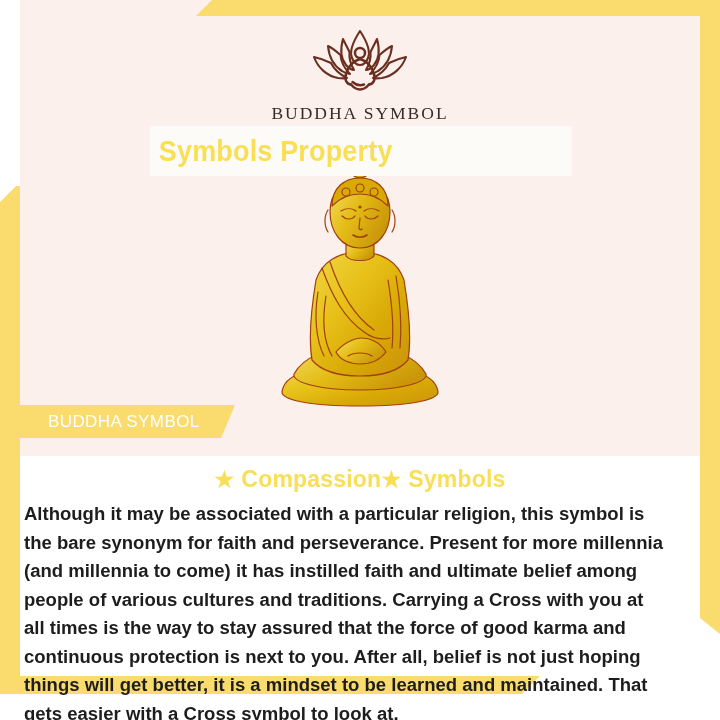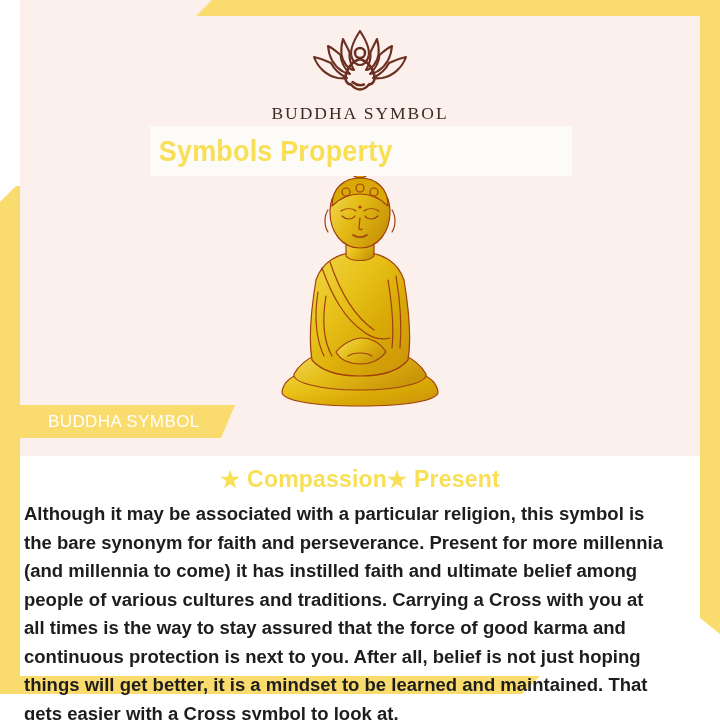--- a/index.html
+++ b/index.html
@@ -253,18 +253,18 @@
         <circle cx="100" cy="31" r="1.6" fill="#a0400f" stroke="none"></circle>
       </g>
     </svg>
   </div>
 
   <div class="symbol-ribbon">
     <span class="symbol-ribbon-text">BUDDHA SYMBOL</span>
   </div>
 
   <div class="sub-head">
-    <span class="star">★</span><span class="gap"></span><span>Compassion</span><span class="star">★</span><span class="gap"></span><span>Present</span>
+    <span class="star">★</span><span class="gap"></span><span>Compassion</span><span class="star">★</span><span class="gap"></span><span>Symbols</span>
   </div>
 
   <p class="body-copy">Although it may be associated with a particular religion, this symbol is the bare synonym for faith and perseverance. Present for more millennia (and millennia to come) it has instilled faith and ultimate belief among people of various cultures and traditions. Carrying a Cross with you at all times is the way to stay assured that the force of good karma and continuous protection is next to you. After all, belief is not just hoping things will get better, it is a mindset to be learned and maintained. That gets easier with a Cross symbol to look at.</p>
 
 </div>
 
 </body></html>

